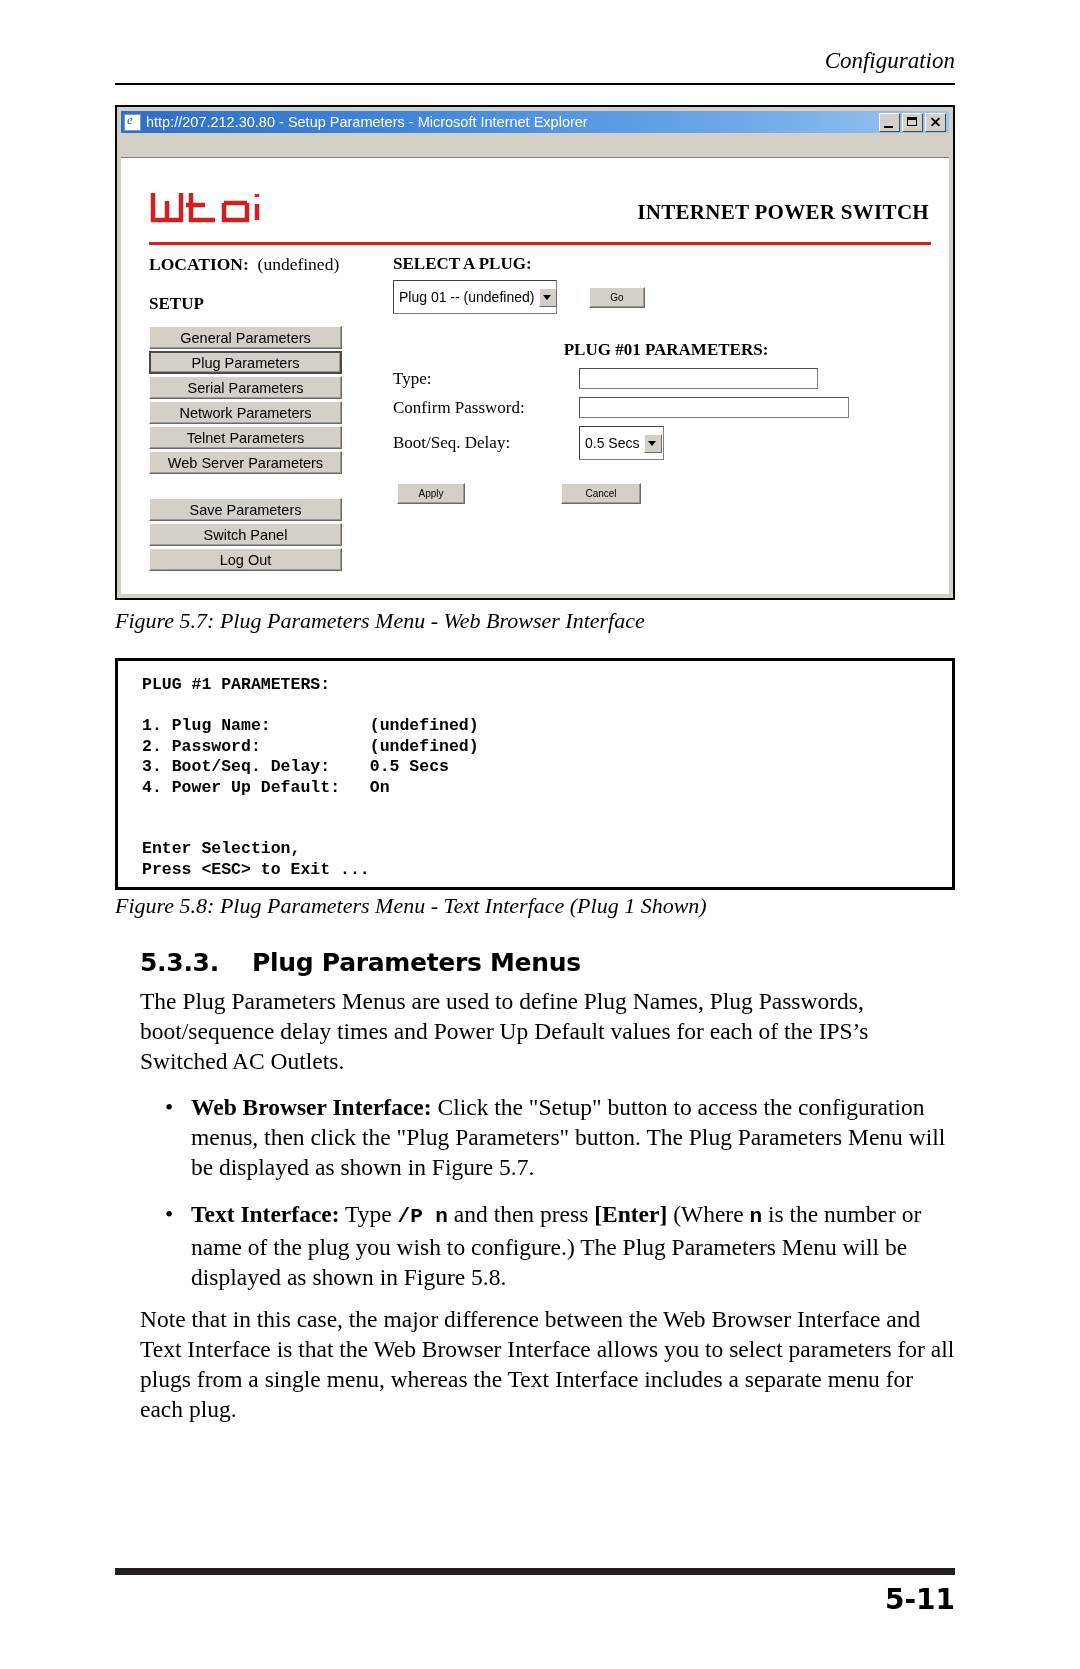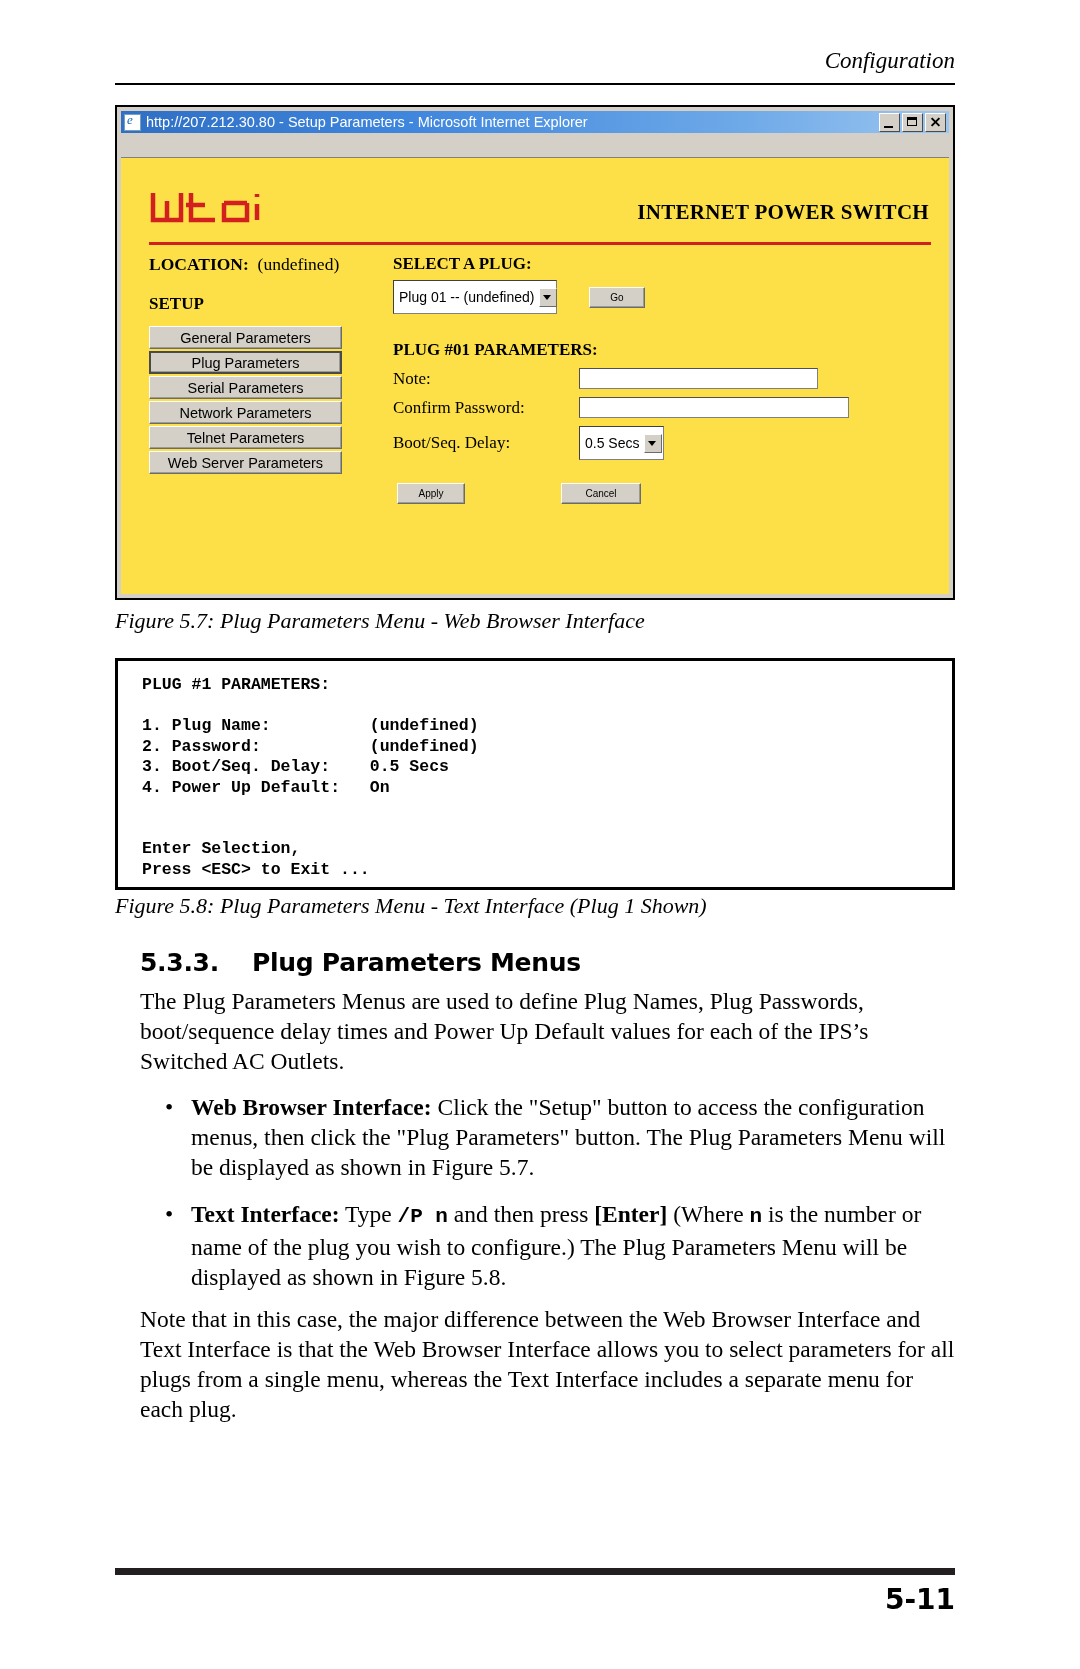--- a/index.html
+++ b/index.html
@@ -116,21 +116,21 @@
     width: 13px; height: 13px;
     background:
       linear-gradient(135deg, #e23b2e 0 45%, transparent 45%),
       linear-gradient(225deg, #3a6fd8 0 45%, transparent 45%),
       #f2c230;
   }
 
   .page-area {
     position: absolute;
     left: 4px; top: 50px; right: 4px; bottom: 4px;
-    background: #fde047;
+    background: #ffffff;
     border-top: 1px solid #808080;
     overflow: hidden;
   }
   .wti-logo {
     position: absolute; left: 28px; top: 28px;
     width: 120px; height: 46px;
   }
   .hdr-title {
     position: absolute; right: 20px; top: 42px;
     font-size: 21px; font-weight: bold;
@@ -210,20 +210,21 @@
     border-right-color: #6b6b6b; border-bottom-color: #6b6b6b;
     box-shadow: inset -1px -1px 0 #9b9b93;
     display: inline-flex; align-items: center; justify-content: center;
     font-size: 10px; font-family: "Liberation Sans", sans-serif;
     padding: 0 10px; box-sizing: border-box;
   }
   .plug-params-label {
     font-size: 17px; font-weight: bold;
     font-family: "Liberation Serif", serif;
     margin: 26px 0 8px 0;
+    text-align: center;
   }
   .frow { display: flex; align-items: center; margin-bottom: 8px; }
   .flabel {
     width: 186px; flex: none;
     font-size: 17px; font-family: "Liberation Serif", serif;
   }
   .ftext {
     height: 21px; background: #ffffff;
     border: 1px solid #808080;
     border-top-color: #505050; border-left-color: #505050;
@@ -375,36 +376,41 @@
 
       <div class="navcol">
         <div class="navbtn">General Parameters</div>
         <div class="navbtn focused">Plug Parameters</div>
         <div class="navbtn">Serial Parameters</div>
         <div class="navbtn">Network Parameters</div>
         <div class="navbtn">Telnet Parameters</div>
         <div class="navbtn">Web Server Parameters</div>
       </div>
 
+      <div class="navcol second">
+        <div class="navbtn">Save Parameters</div>
+        <div class="navbtn">Switch Panel</div>
+        <div class="navbtn">Log Out</div>
+      </div>
 
       <div class="rightcol">
         <div class="sel-plug-label">SELECT A PLUG:</div>
 
         <div class="selrow">
           <span class="dropdown" style="width:164px">
             <span class="dval">Plug 01 -- (undefined)</span>
             <span class="darrow"></span>
           </span>
           <span class="pushbtn">Go</span>
         </div>
 
         <div class="plug-params-label">PLUG #01 PARAMETERS:</div>
 
         <div class="frow">
-          <span class="flabel">Note:</span>
+          <span class="flabel">Type:</span>
           <span class="ftext w1"></span>
         </div>
         <div class="frow">
           <span class="flabel">Confirm Password:</span>
           <span class="ftext w2"></span>
         </div>
         <div class="frow">
           <span class="flabel">Boot/Seq. Delay:</span>
           <span class="dropdown">
             <span class="dval">0.5 Secs</span>

